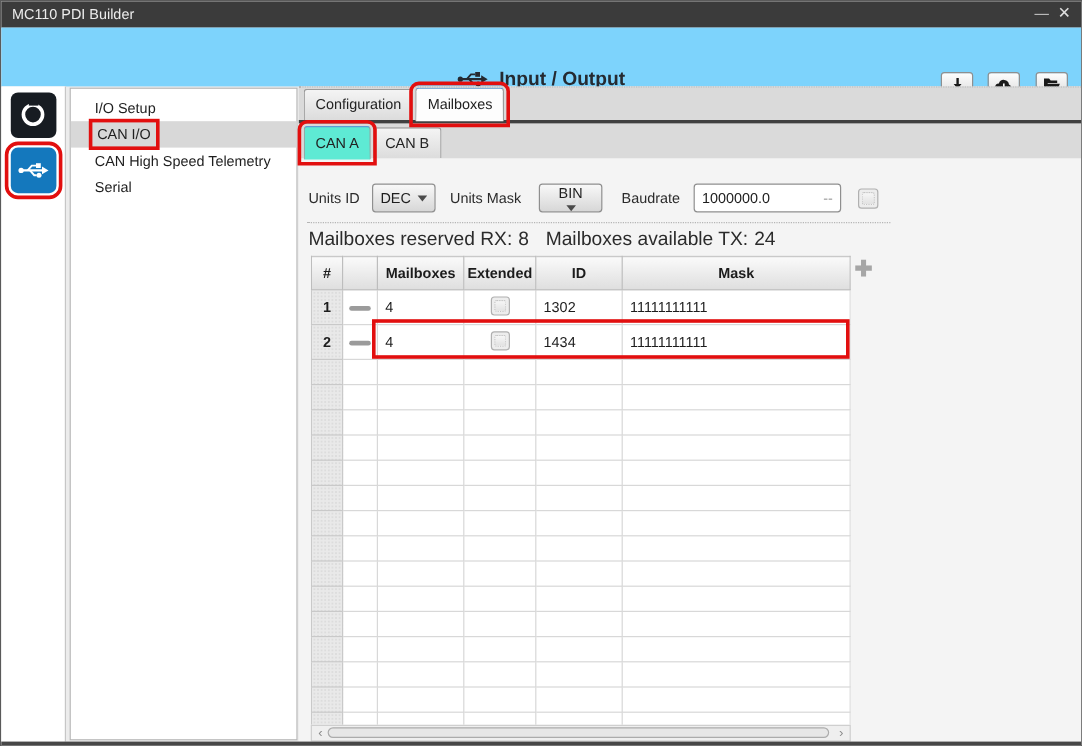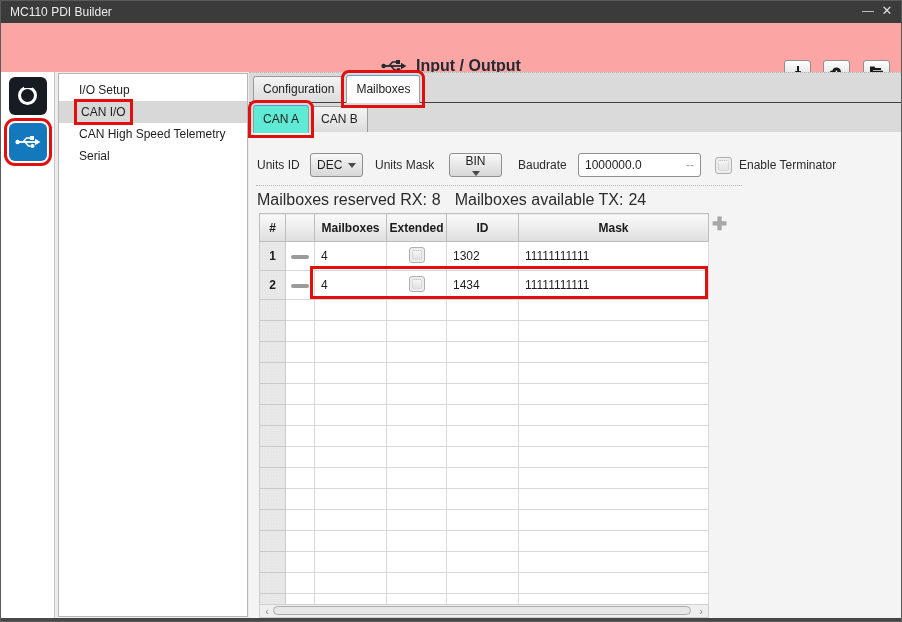--- a/index.html
+++ b/index.html
@@ -5,40 +5,40 @@
   html,body{margin:0;padding:0;background:#fff;font-family:"Liberation Sans",sans-serif;}
   #window{position:relative;width:900px;height:620px;border:1px solid #5a5a5a;background:#ececec;overflow:hidden;}
   .abs{position:absolute;}
   
   .titlebar{left:0;top:0;width:900px;height:22px;background:#3b3b3b;}
   .titletext{left:9px;top:0;height:22px;line-height:22px;color:#ececec;font-size:12px;}
   .winbtn{top:0;height:22px;line-height:20px;color:#cfcfcf;font-size:12px;text-align:center;width:18px;cursor:default;}
   .btn-min{right:24px;}
   .btn-close{right:5px;font-size:13px;color:#dedede;}
   
-  .headerbar{left:0;top:22px;width:900px;height:49px;background:#fca5a5;}
+  .headerbar{left:0;top:22px;width:900px;height:49px;background:#7dd3fc;}
   .apptitle{left:0;right:0;top:33px;text-align:center;color:#252a31;font-size:16px;font-weight:bold;}
   .apptitle svg{vertical-align:-5px;margin-right:9px;}
   .toolbtn{top:37px;width:27px;height:23px;background:linear-gradient(#fdfdfd,#d9d9d9);border:1px solid #8f8f8f;border-radius:3px;box-sizing:border-box;text-align:center;line-height:20px;color:#1a1a1a;}
   .toolbtn svg{vertical-align:middle;}
   
   .rail{left:0;top:71px;width:53px;height:546px;background:#fff;border-right:1px solid #c6c6c6;}
   .tile{left:8px;width:38px;height:38px;border-radius:6px;}
   .tile-power{top:76px;background:#171c22;}
   .tile-usb{top:122px;background:#1478bd;}
   .pring{position:absolute;left:9px;top:9px;width:13px;height:13px;border:3.5px solid #fff;border-radius:50%;}
   .pgap{position:absolute;left:15px;top:5px;width:8px;height:6px;background:#171c22;}
   .tile-usb svg{position:absolute;left:6px;top:7px;}
   
   .navpanel{left:57px;top:72px;width:190px;height:544px;background:#fff;border:1px solid #b6b6b6;box-sizing:border-box;}
   .nav-item{position:relative;height:22px;line-height:22px;padding-left:20px;font-size:12px;color:#1e1e1e;}
   .nav-item.sel{background:#d8d8d8;}
   .navlist{position:absolute;left:0;top:5px;right:0;}
   
-  .strip1{left:248px;top:71px;width:652px;height:31px;background:#dadada;border-top:1px dotted #b7b7b7;border-bottom:1px solid #404040;box-sizing:border-box;padding-left:40px;}
+  .strip1{left:248px;top:71px;width:652px;height:31px;background:#dadada;border-top:1px dotted #b7b7b7;border-bottom:3px solid #404040;box-sizing:border-box;padding-left:40px;}
   .strip2{left:248px;top:102px;width:652px;height:29px;background:#dadada;box-sizing:border-box;}
   .tabrow{position:absolute;left:4px;bottom:0;display:flex;align-items:flex-end;}
   .tab{height:25px;line-height:25px;padding:0 9px;margin-right:2px;font-size:12px;color:#222;
        background:linear-gradient(#f4f4f4,#dcdcdc);border:1px solid #9b9b9b;border-bottom:none;
        border-radius:3px 3px 0 0;position:relative;}
   .tab.sel{background:#fdfdfd;height:27px;line-height:27px;border-top:1px solid #5e9bd4;margin-bottom:-1px;z-index:2;}
   .subtab.sel{background:#5eead4;}
   
   .body{left:248px;top:131px;width:652px;height:486px;background:#f4f4f4;}
   .lbl{font-size:12px;color:#2b2b2b;height:24px;line-height:24px;}
@@ -186,21 +186,20 @@
     <span class="caret"></span>
   </div>
   <div class="abs lbl" style="left:517px;top:152px;">Baudrate</div>
   <div class="abs field" style="left:577px;top:152px;">
     <span>1000000.0</span>
     <span class="suffix">--</span>
   </div>
   <div class="abs checkbox" style="left:714px;top:156px;">
       <span class="inner"></span>
     </div>
-  <div class="abs lbl" style="left:738px;top:152px;">Enable Terminator</div>
 
   <div class="abs dotsep"></div>
 
   <div class="abs infoline">
     <span>Mailboxes reserved RX:</span><span class="gap6"></span><b>8</b><span class="gap14"></span><span>Mailboxes available TX:</span><span class="gap6"></span><b>24</b>
   </div>
 
   <div class="abs tablewrap">
     <table>
       <colgroup>

